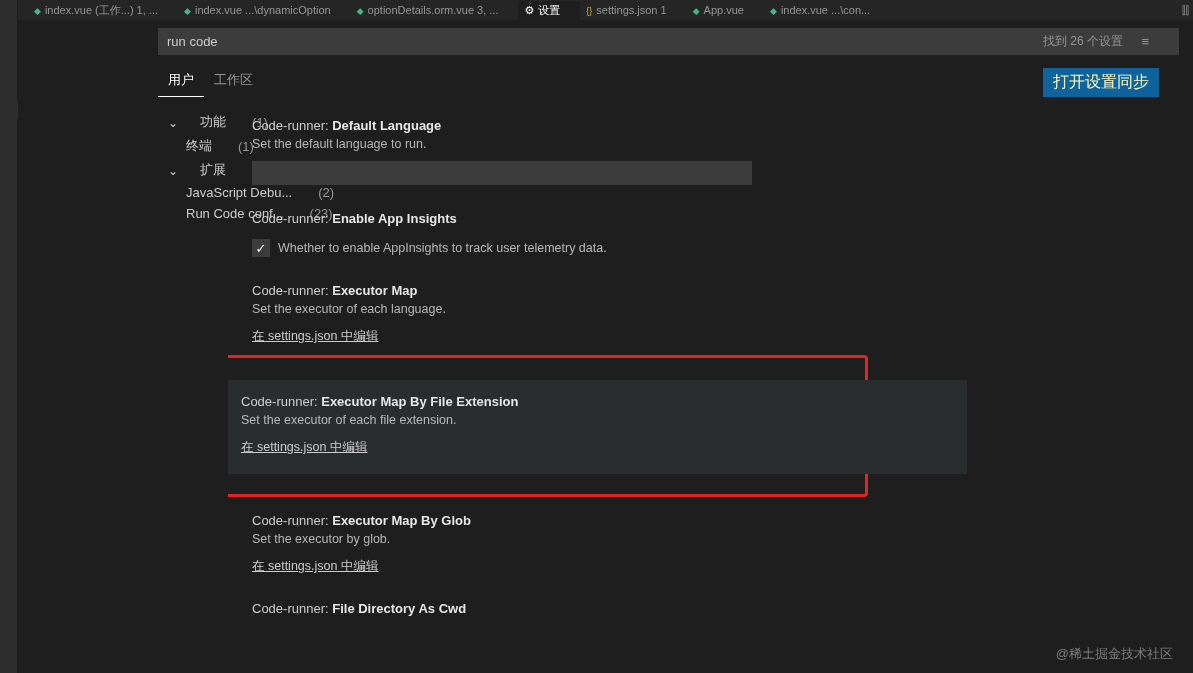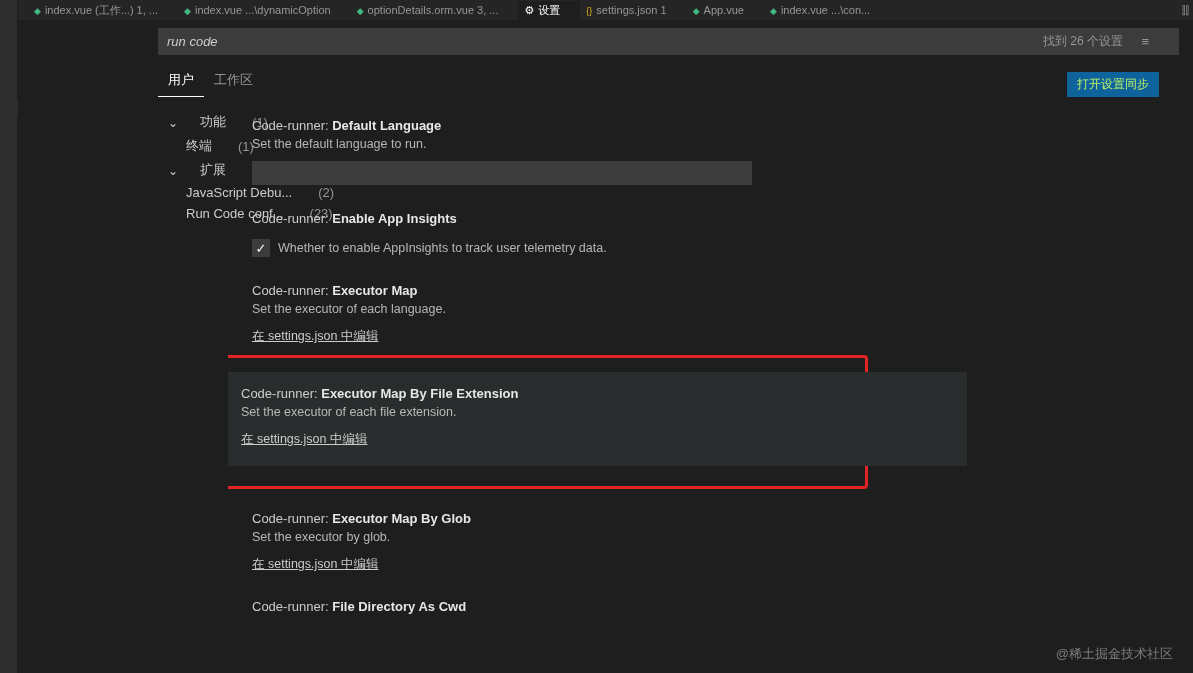--- a/index.html
+++ b/index.html
@@ -69,21 +69,20 @@
   background: #1e1e1e;
 }
 .search-input {
   flex: 1;
   background: #3c3c3c;
   border: 1px solid #3c3c3c;
   color: #cccccc;
   padding: 5px 8px;
   font-size: 13px;
   outline: none;
-  font-style: italic;
 }
 .search-count {
   position: absolute;
   right: 70px;
   color: #969696;
   font-size: 12px;
 }
 .search-icon {
   margin-left: -48px;
   color: #969696;
@@ -107,23 +106,23 @@
 }
 .scope-tab.active::after {
   content: "";
   position: absolute;
   bottom: 0; left: 0; right: 0;
   height: 1px; background: #ffffff;
 }
 .sync-btn {
   margin-left: auto;
   background: #0e639c;
-  color: #bef264;
+  color: #fef9c3;
   padding: 4px 10px;
-  font-size: 12px;
+  font-size: 16px;
   cursor: pointer;
 }
 .body {
   flex: 1;
   display: flex;
   overflow: hidden;
 }
 .sidebar {
   width: 210px;
   padding: 12px 0 0 150px;
@@ -189,25 +188,25 @@
   justify-content: center;
   color: #fff;
   font-size: 13px;
 }
 .checkbox.checked::before { content: "✓"; }
 .highlighted-wrapper {
   border: 3px solid #e12424;
   border-radius: 4px;
   margin-left: -76px;
   padding-left: 76px;
-  padding-top: 14px;
+  padding-top: 22px;
   padding-bottom: 20px;
   width: 706px;
   margin-top: -6px;
-  margin-bottom: 12px;
+  margin-bottom: 6px;
 }
 .highlighted-item {
   background: #2a2d2e;
   padding: 14px 0 18px 14px;
   width: 740px;
   margin-left: -14px;
   position: relative;
 }
 .watermark {
   position: fixed;

